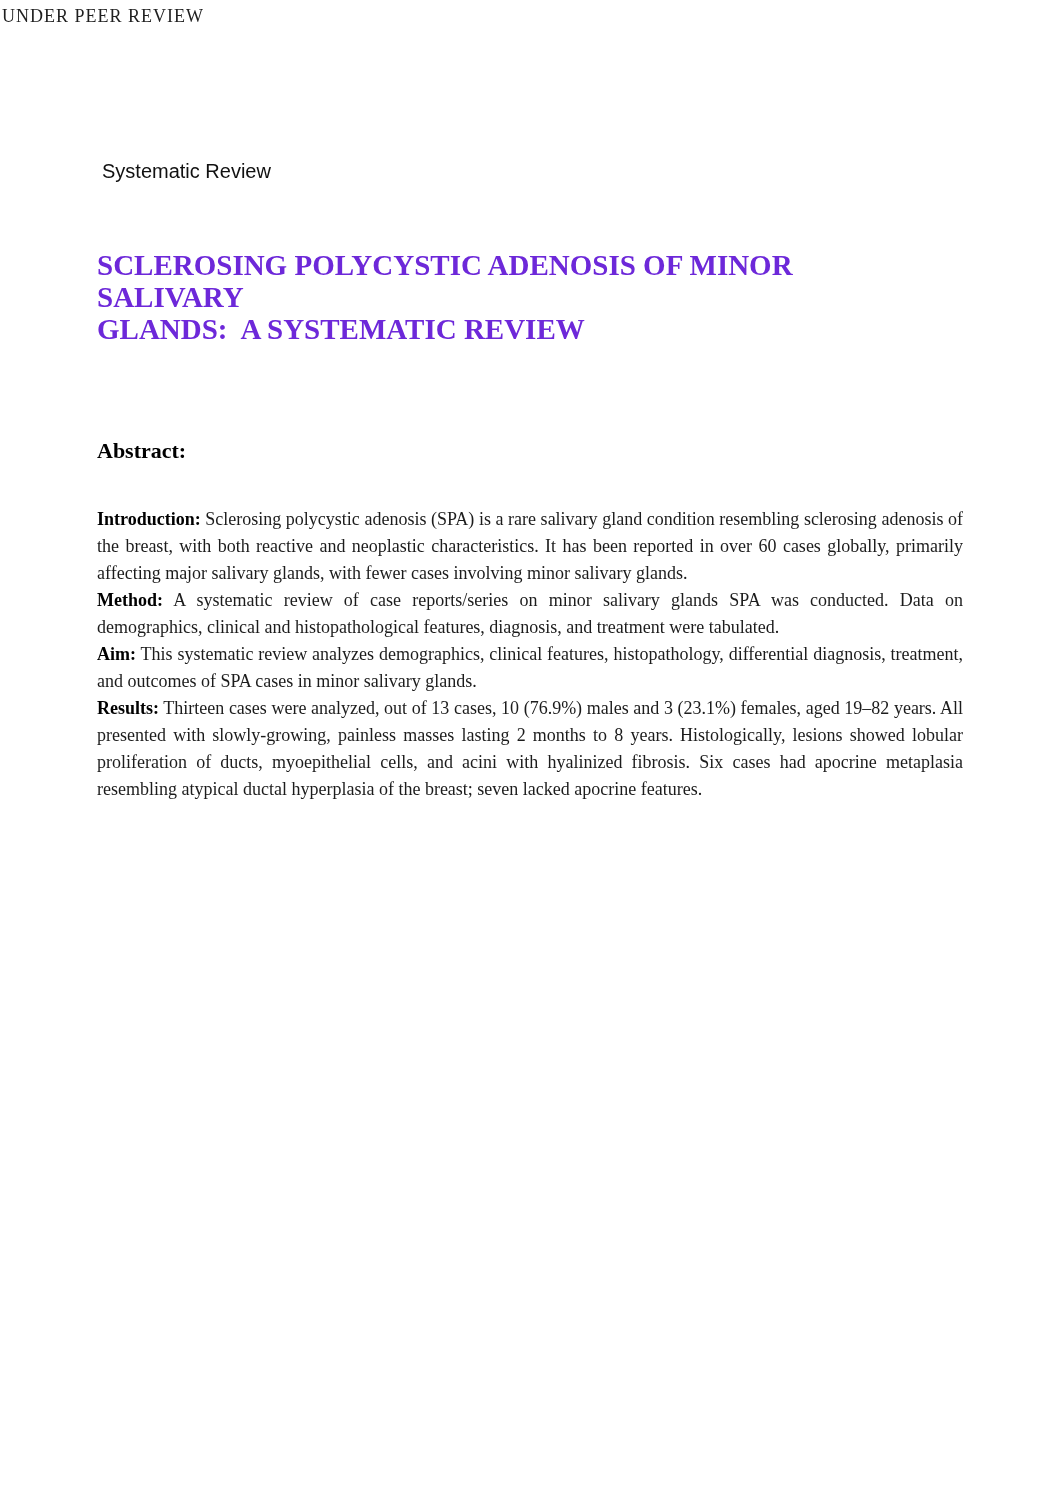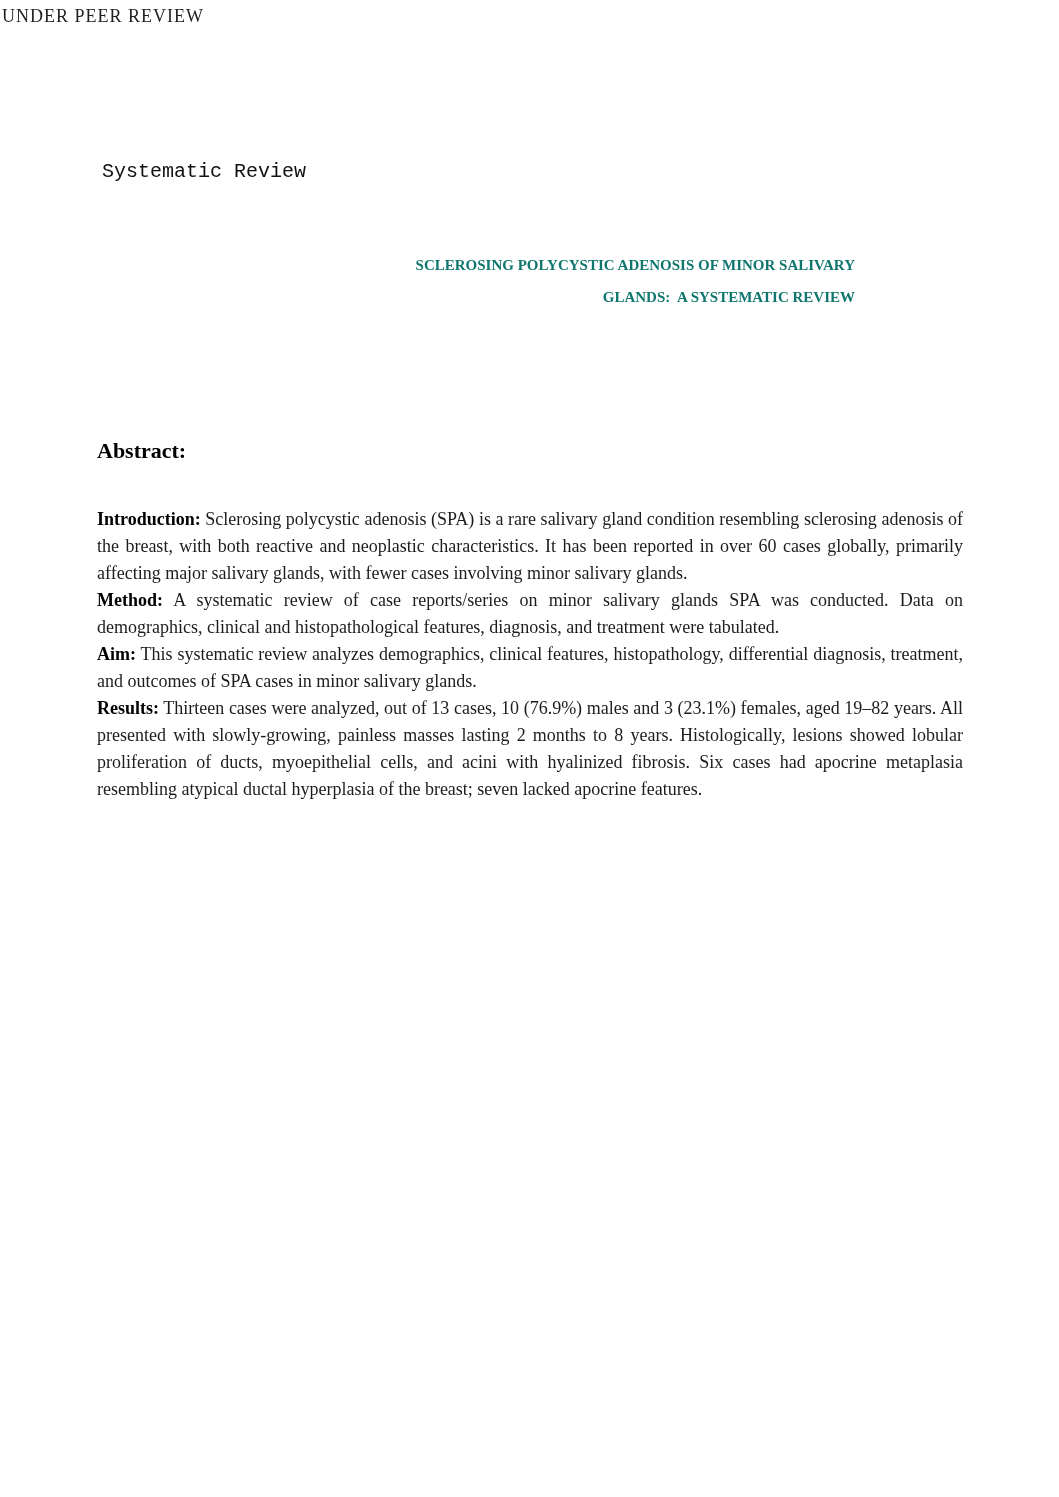--- a/index.html
+++ b/index.html
@@ -22,34 +22,34 @@
     font-family: Liberation Serif, serif;
     font-size: 18px;
     letter-spacing: 1px;
     color: #1f1f1f;
     white-space: pre;
   }
   .article-type {
     position: absolute;
     top: 160px;
     left: 102px;
-    font-family: Liberation Mono, monospace;
+    font-family: Liberation Sans, sans-serif;
     font-size: 20px;
     color: #111111;
   }
   .title-block {
     position: absolute;
     top: 249px;
     left: 97px;
     width: 758px;
-    text-align: right;
+    text-align: left;
     font-weight: bold;
-    font-size: 15px;
+    font-size: 29px;
     line-height: 32px;
-    color: #0f766e;
+    color: #6d28d9;
   }
   .title-line {
     white-space: pre-wrap;
   }
   .abstract-heading {
     position: absolute;
     top: 438px;
     left: 97px;
     font-size: 22px;
     font-weight: bold;

